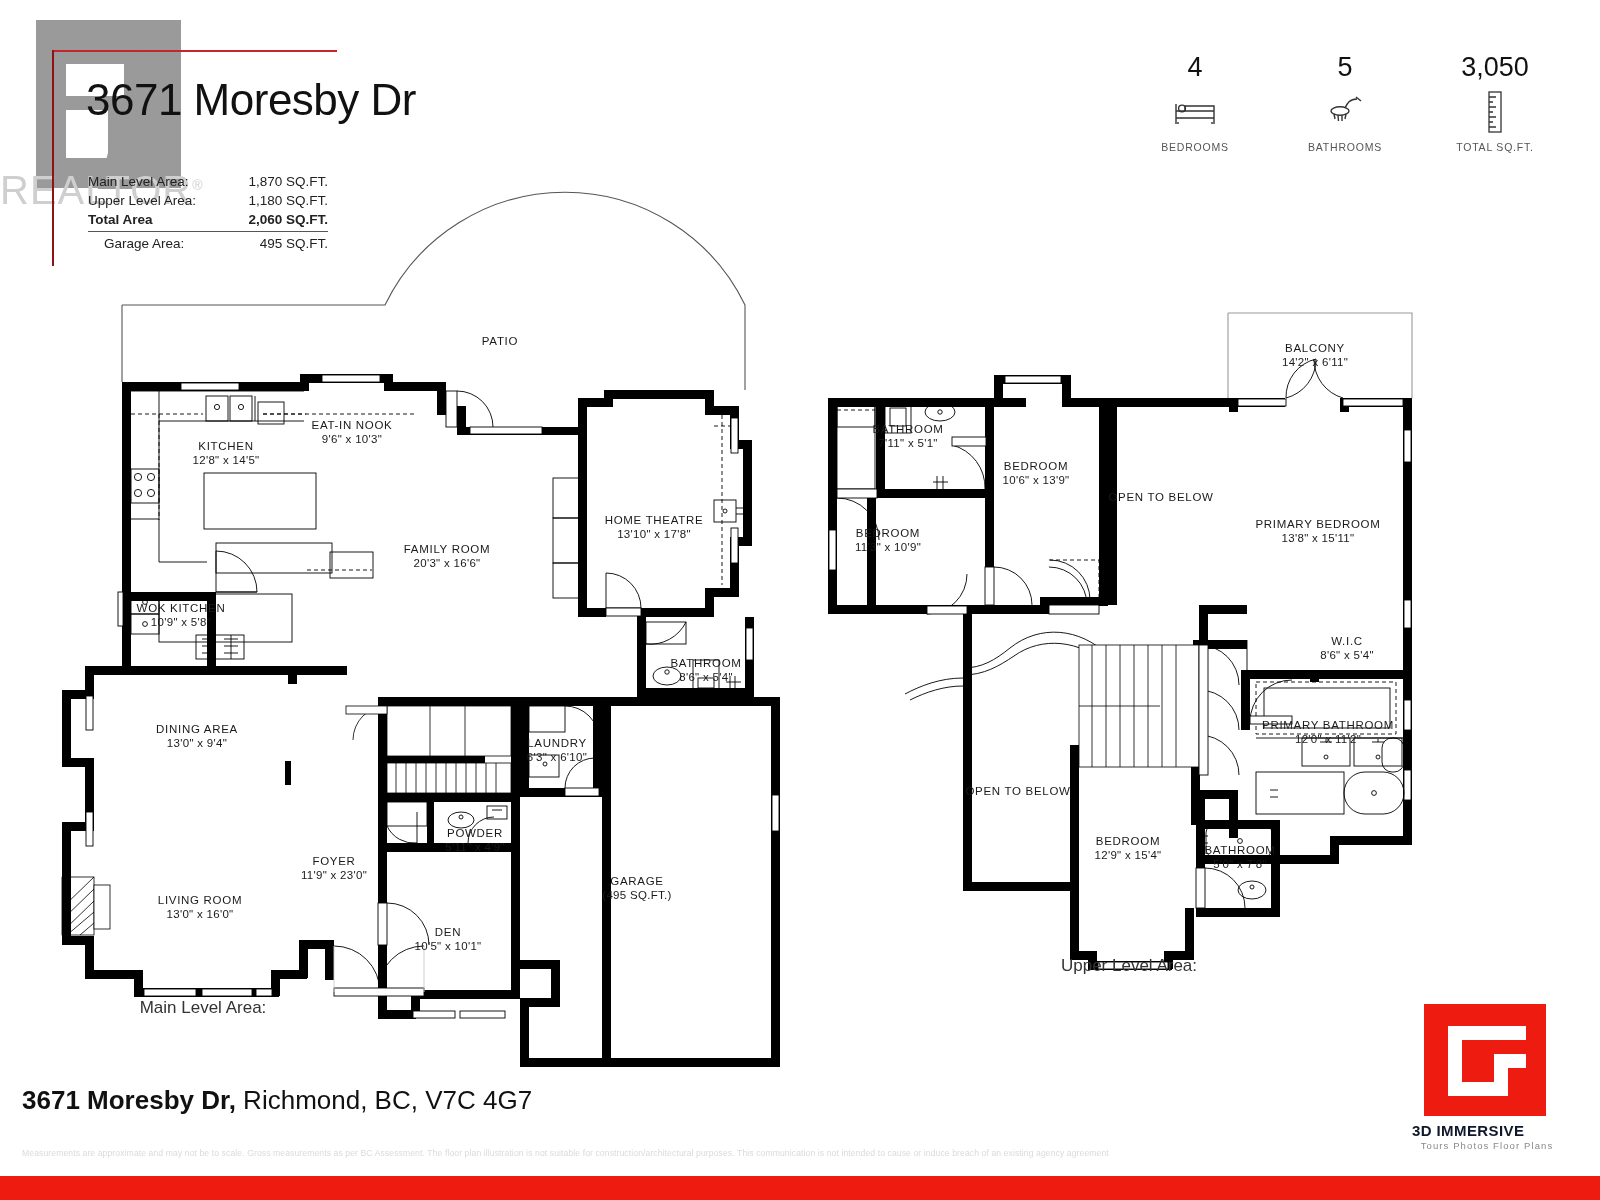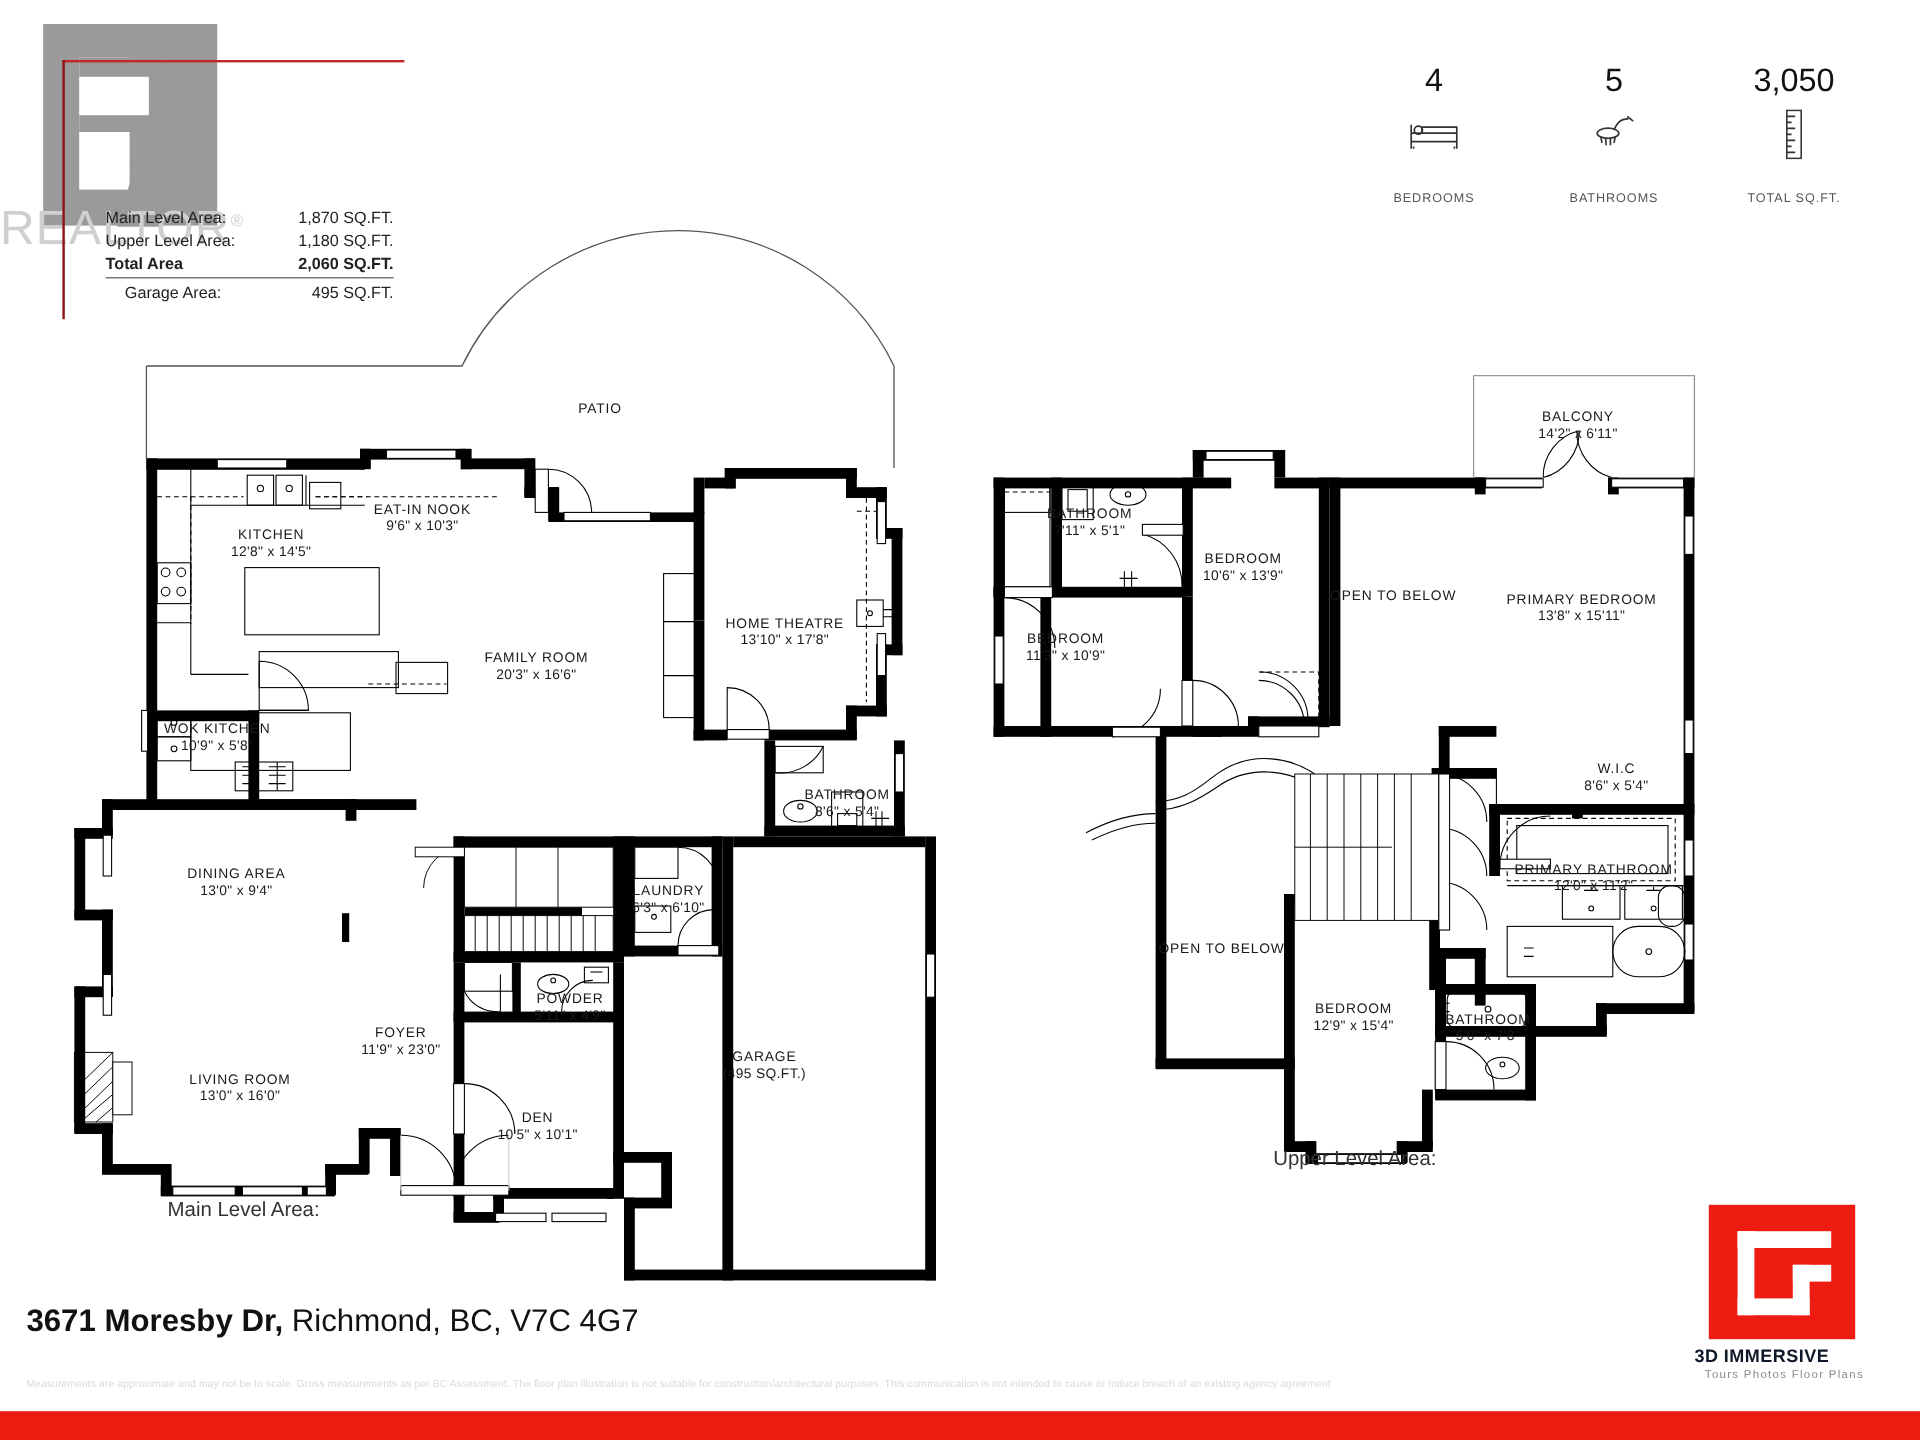--- a/index.html
+++ b/index.html
@@ -29,21 +29,21 @@
   #area-table{position:absolute;left:88px;top:172px;width:240px;font-size:13.5px;line-height:19px;color:#222;}
   #area-table .row{display:flex;justify-content:space-between;}
   #area-table .row.total{font-weight:bold;border-bottom:1px solid #555;padding-bottom:2px;}
   #area-table .row.garage{padding-top:2px;margin-left:16px;}
 
   
   #stats{position:absolute;left:1120px;top:52px;width:450px;display:flex;}
   #stats .stat{flex:1;text-align:center;}
   #stats .num{font-size:27px;font-weight:400;color:#111;line-height:30px;}
   #stats .ico{height:48px;display:flex;align-items:center;justify-content:center;margin-top:6px;}
-  #stats .cap{font-size:10.5px;letter-spacing:0.8px;color:#555;margin-top:23px;}
+  #stats .cap{font-size:10.5px;letter-spacing:0.8px;color:#555;margin-top:5px;}
 
   
   #plan{position:absolute;left:0;top:0;width:1600px;height:1200px;pointer-events:none;}
 
   .roomlabel{position:absolute;text-align:center;font-size:11.5px;line-height:14px;
       letter-spacing:0.7px;color:#1a1a1a;font-family:"Liberation Sans",sans-serif;
       transform:translateX(-50%);white-space:nowrap;}
   .roomlabel .dim{letter-spacing:0.3px;}
   .levellabel{position:absolute;font-size:17px;color:#333;transform:translateX(-50%);white-space:nowrap;}
 
@@ -76,20 +76,21 @@
   <div class="rbowl"></div>
   <div class="rbowl-in"></div>
   <div class="rleg"></div>
 </div>
 <div id="realtor-word"><span>REALTOR</span><sup>®</sup></div>
 
 <div id="red-frame-h"></div>
 <div id="red-frame-v"></div>
 
 <div id="title-block">
+  <div id="addr-line1">3671 Moresby Dr</div>
 </div>
 
 <div id="area-table">
   <div class="row">
     <span>Main Level Area:</span>
     <span>1,870 SQ.FT.</span>
   </div>
   <div class="row">
     <span>Upper Level Area:</span>
     <span>1,180 SQ.FT.</span>
@@ -644,21 +645,21 @@
     <div>BATHROOM</div>
     <div class="dim">7'11" x 5'1"</div>
   </div>
   <div class="roomlabel" style="left:1036px;top:459px">
     <div>BEDROOM</div>
     <div class="dim">10'6" x 13'9"</div>
   </div>
   <div class="roomlabel" style="left:1161px;top:490px">
     <div>OPEN TO BELOW</div>
   </div>
-  <div class="roomlabel" style="left:1318px;top:493px">
+  <div class="roomlabel" style="left:1318px;top:517px">
     <div>PRIMARY BEDROOM</div>
     <div class="dim">13'8" x 15'11"</div>
   </div>
   <div class="roomlabel" style="left:888px;top:526px">
     <div>BEDROOM</div>
     <div class="dim">11'3" x 10'9"</div>
   </div>
   <div class="roomlabel" style="left:1347px;top:634px">
     <div>W.I.C</div>
     <div class="dim">8'6" x 5'4"</div>

